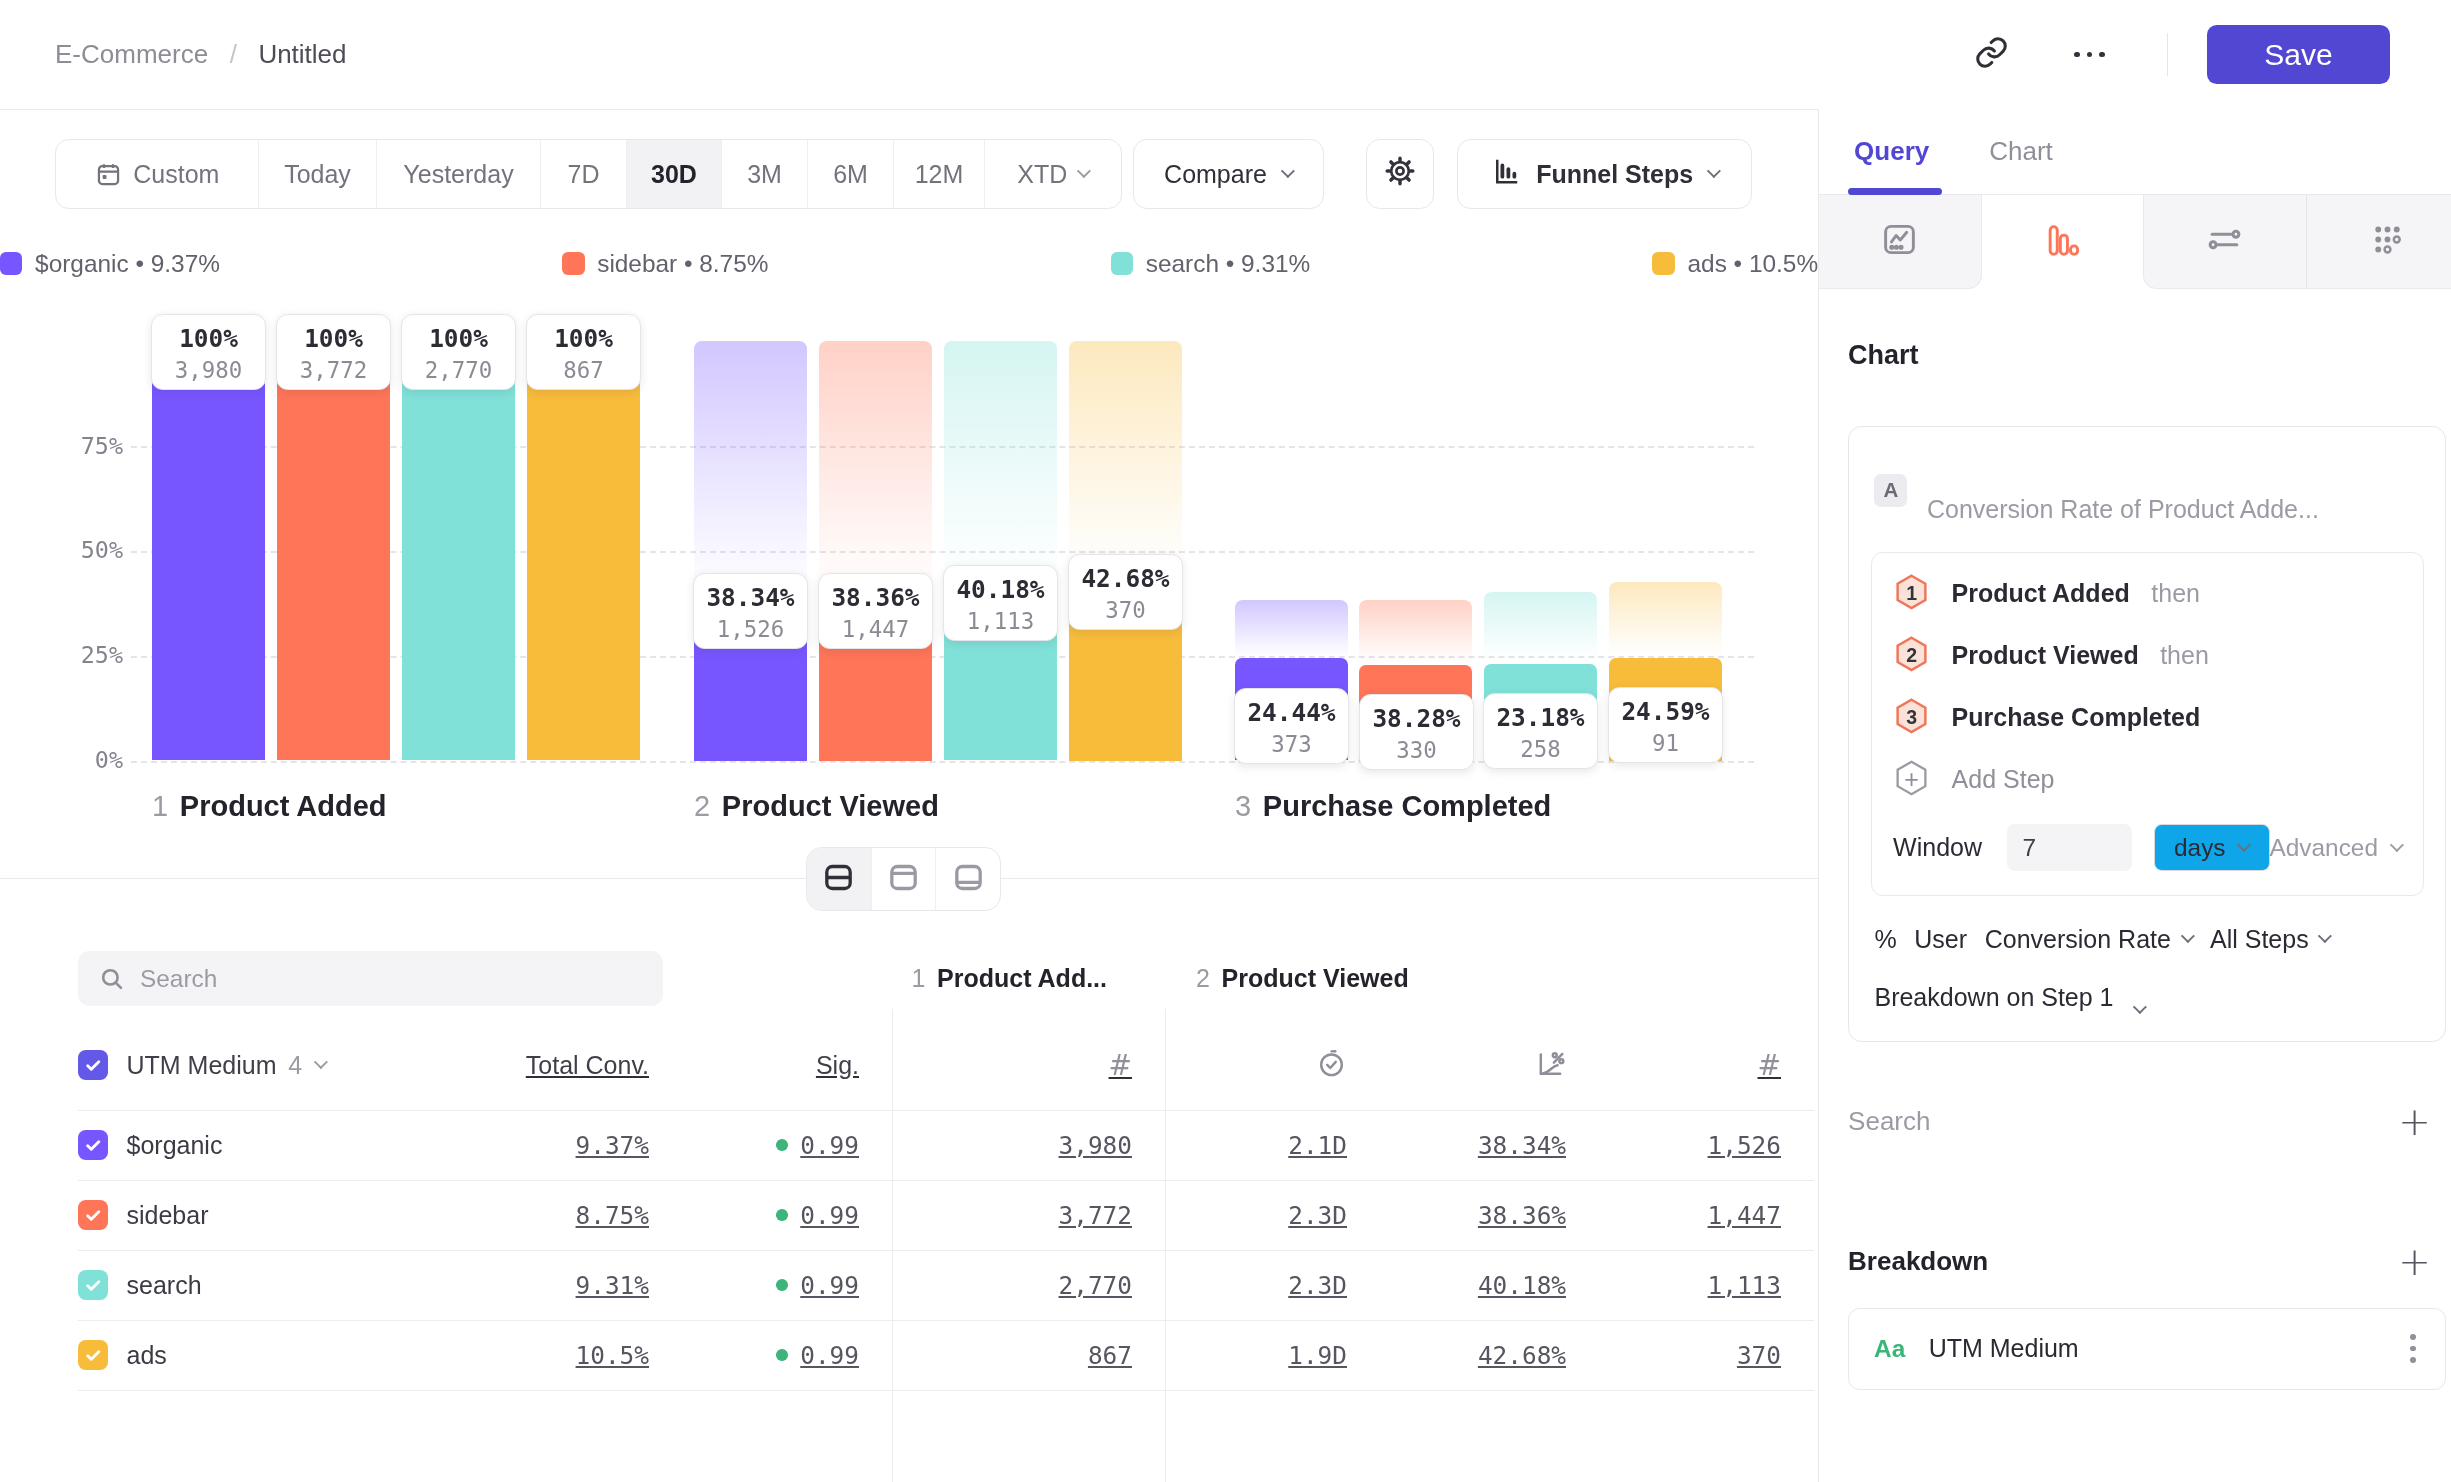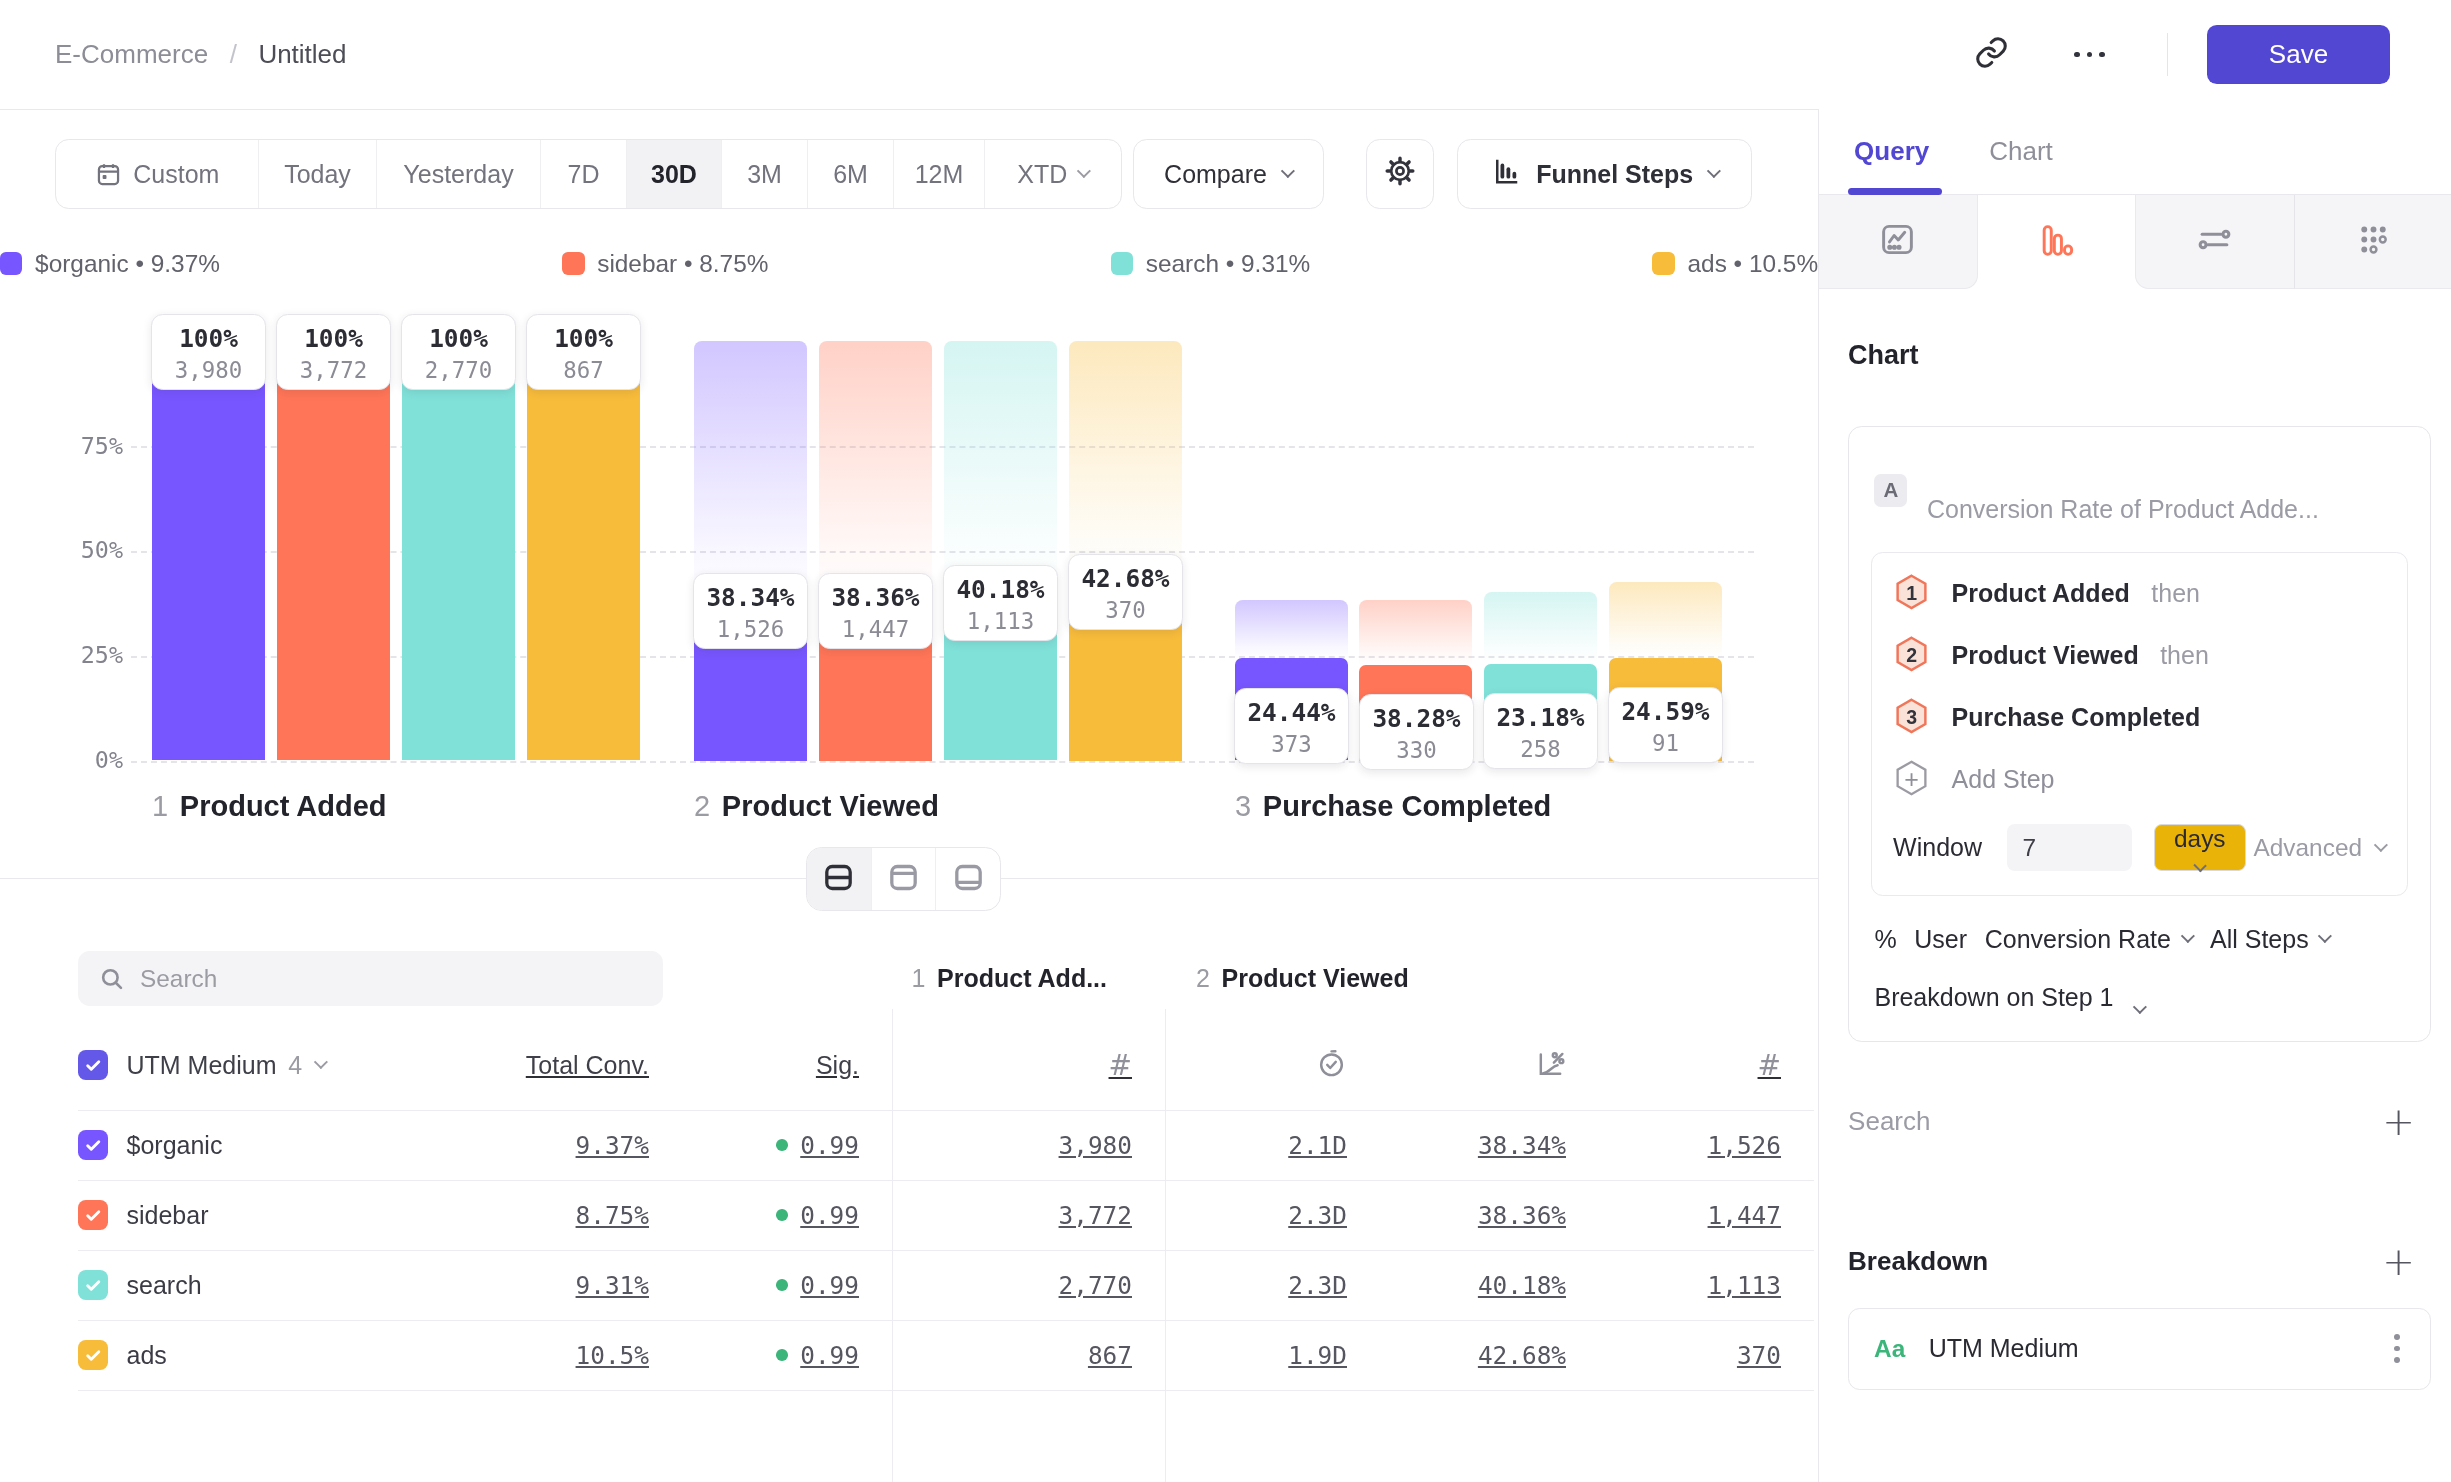--- a/index.html
+++ b/index.html
@@ -11,21 +11,21 @@
   .topbar { height:109px; display:flex; align-items:center; padding:0 62px 0 55px; }
   .crumb-project { font-size:26px; color:#8d8d97; }
   .crumb-sep { font-size:26px; color:#c3c3cb; margin:0 21.5px; }
   .crumb-title { font-size:26px; color:#4d4d57; }
   .topbar-right { margin-left:auto; display:flex; align-items:center; }
   .icon-btn { display:flex; align-items:center; justify-content:center; width:53px; height:53px; cursor:pointer; }
   .dots { display:flex; gap:6.8px; margin:0 0 0 45px; }
   .dots i { width:5.9px; height:5.9px; border-radius:50%; background:#33333d; }
   .top-div { width:1px; height:43px; background:#e4e4ea; margin:0 39px 0 51px; }
   .save-btn { width:183px; height:59px; border:none; border-radius:9.8px; color:#fff;
-              font-size:26px; font-family:inherit; cursor:pointer; }
+              font-size:30px; font-family:inherit; cursor:pointer; }
 
   
   .body { display:flex; height:1373px; }
   .main { flex:0 0 1813px; border-top:1px solid #e8e8ed; border-right:1px solid #e8e8ed;
           position:relative; display:flex; flex-direction:column; }
   .panel { flex:1; position:relative; background:#fff; }
 
   
   .toolbar { margin:29px 66px 0 55px; height:70px; display:flex; align-items:center; }
   .seg-wrap { display:flex; height:70px; border:1px solid #e7e7ec; border-radius:13.7px; overflow:hidden; background:#fff; }
@@ -125,21 +125,21 @@
   .hexplus { position:absolute; inset:0; display:flex; align-items:center; justify-content:center;
              font-size:25px; color:#8f8f9a; font-weight:normal; }
   .sname { font-size:25px; font-weight:bold; color:#2a2a33; }
   .sthen { font-size:25px; color:#9b9ba5; }
   .addlbl { font-size:25px; color:#8f8f9a; }
   .window-row { margin-top:13.7px; display:flex; align-items:center; }
   .wlabel { font-size:25px; color:#2a2a33; }
   .winput { width:125px; height:47px; background:#f4f4f6; border:none; border-radius:7.8px; margin-left:25px;
             font-size:24.4px; font-family:inherit; color:#3f3f49; padding:0 15.6px; outline:none; }
   .wunit { height:47px; border:1px solid #d9d9de; border-radius:7.8px; margin-left:21.5px; padding:0 19.5px;
-           display:flex; align-items:center; gap:13.7px; font-size:24.4px; color:#2a2a33; cursor:pointer; background:#eab308;flex-direction:column; }
+           display:flex; align-items:center; gap:13.7px; font-size:24.4px; color:#2a2a33; cursor:pointer; background:#0ea5e9; }
   .wadv { margin-left:auto; display:flex; align-items:center; gap:13.7px; font-size:24.4px; color:#9b9ba5; cursor:pointer; }
   .measure-row { margin-top:29px; display:flex; align-items:center; gap:17.6px; font-size:25px; color:#2a2a33; padding-left:3.9px; }
   .mitem { display:flex; align-items:center; gap:11.7px; cursor:pointer; }
   .bdon { margin-top:29px; display:flex; align-items:flex-end; gap:21px; font-size:25px; color:#2a2a33; padding-left:3.9px; cursor:pointer; }
   .section-row { display:flex; align-items:center; justify-content:space-between; padding-right:15.6px; }
   .filter-row { margin-top:64px; }
   .bd-row { margin-top:109px; }
   .sec-gray { font-size:26px; color:#9b9ba5; }
   .sec-dark { font-size:26px; font-weight:bold; color:#23232b; }
   .plus { font-size:39px; font-weight:200; color:#55555f; line-height:29px; cursor:pointer;

